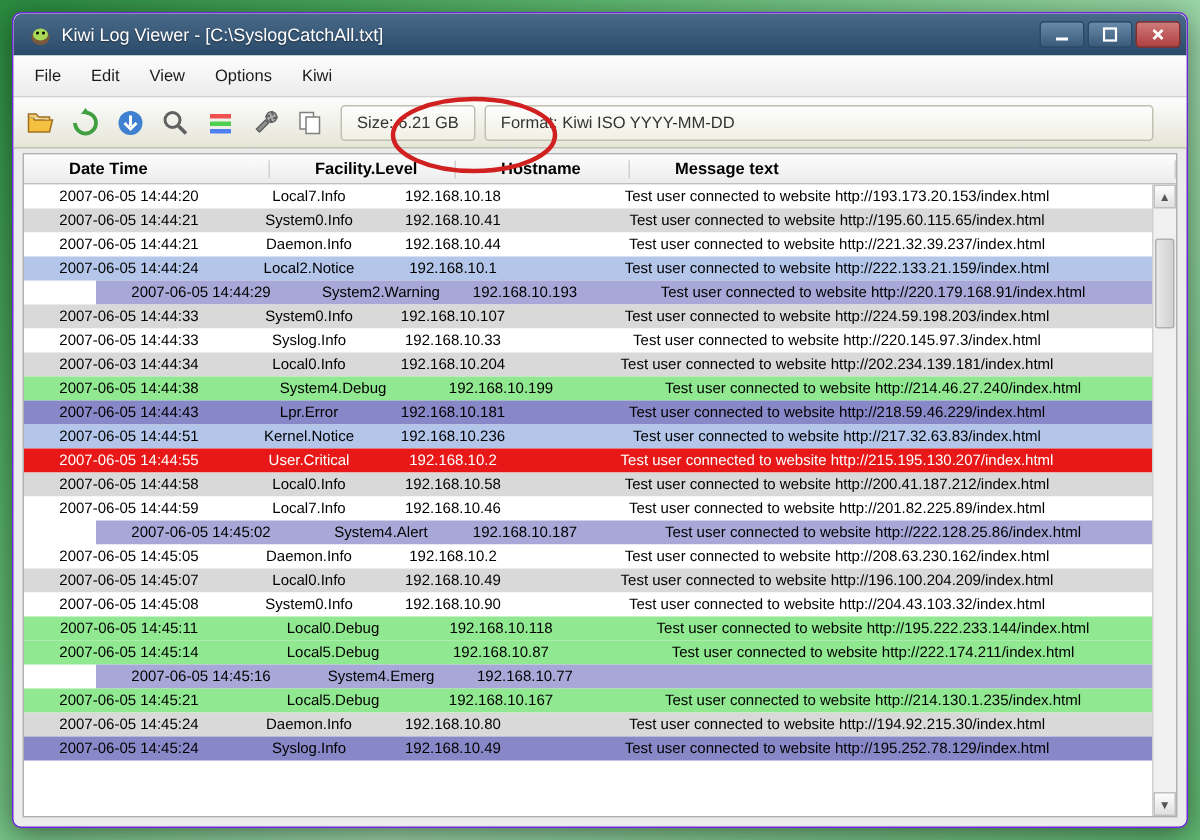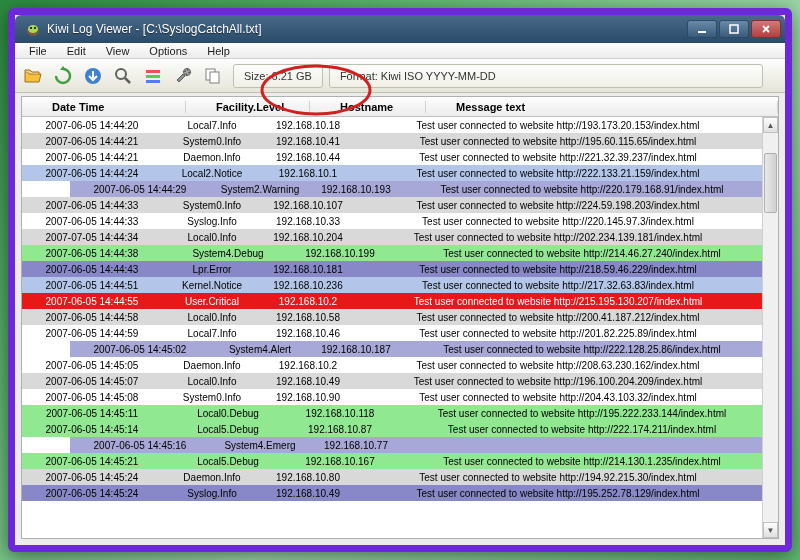--- a/index.html
+++ b/index.html
@@ -10,21 +10,21 @@
     background: linear-gradient(135deg, #2a8b3f 0%, #5fb871 30%, #9dd8a9 60%, #5fb871 100%);
     width: 800px;
     height: 560px;
     overflow: hidden;
     padding: 8px;
   }
   .window {
     width: 784px;
     height: 544px;
     background: #ececec;
-    border: 7px solid #6d28d9;
+    border: 1px solid #6d28d9;
     border-radius: 6px;
     box-shadow: 0 4px 20px rgba(0,0,0,0.5);
     display: flex;
     flex-direction: column;
     overflow: hidden;
   }
   .titlebar {
     background: linear-gradient(to bottom, #4a6a8a 0%, #3a5a7a 50%, #2a4a6a 100%);
     color: #fff;
     display: flex;
@@ -63,21 +63,21 @@
     font-size: 10px;
     cursor: pointer;
   }
   .winbtn.close {
     background: linear-gradient(to bottom, #d07a7a, #b04040);
     border-color: #803030;
   }
   .menubar {
     background: linear-gradient(to bottom, #fdfdfd, #ececec);
     display: flex;
-    height: 16px;
+    height: 28px;
     align-items: center;
     padding: 0 4px;
     border-bottom: 1px solid #d0d0d0;
   }
   .menuitem {
     padding: 2px 10px;
     cursor: pointer;
     color: #1a1a1a;
   }
   .toolbar {
@@ -238,21 +238,21 @@
           </svg>
         </div>
     </div>
   </div>
 
   <div class="menubar">
     <span class="menuitem">File</span>
     <span class="menuitem">Edit</span>
     <span class="menuitem">View</span>
     <span class="menuitem">Options</span>
-    <span class="menuitem">Help</span>
+    <span class="menuitem">Kiwi</span>
   </div>
 
   <div class="toolbar">
     <div class="tbbtn">
         <svg width="20" height="20" viewBox="0 0 20 20">
           <path d="M2 6 L2 16 L16 16 L18 8 L6 8 L5 6 Z" fill="#f5c040" stroke="#a07020"></path>
           <path d="M2 6 L2 4 L7 4 L9 6 L16 6 L16 8" fill="#f0d080" stroke="#a07020"></path>
         </svg>
       </div>
     <div class="tbbtn">
@@ -341,21 +341,21 @@
           <div class="cell c2">192.168.10.107</div>
           <div class="cell c3">Test user connected to website http://224.59.198.203/index.html</div>
         </div>
         <div class="row white">
           <div class="cell c0">2007-06-05 14:44:33</div>
           <div class="cell c1">Syslog.Info</div>
           <div class="cell c2">192.168.10.33</div>
           <div class="cell c3">Test user connected to website http://220.145.97.3/index.html</div>
         </div>
         <div class="row gray">
-          <div class="cell c0">2007-07-05 14:44:34</div>
+          <div class="cell c0">2007-06-03 14:44:34</div>
           <div class="cell c1">Local0.Info</div>
           <div class="cell c2">192.168.10.204</div>
           <div class="cell c3">Test user connected to website http://202.234.139.181/index.html</div>
         </div>
         <div class="row green">
           <div class="cell c0">2007-06-05 14:44:38</div>
           <div class="cell c1">System4.Debug</div>
           <div class="cell c2">192.168.10.199</div>
           <div class="cell c3">Test user connected to website http://214.46.27.240/index.html</div>
         </div>

